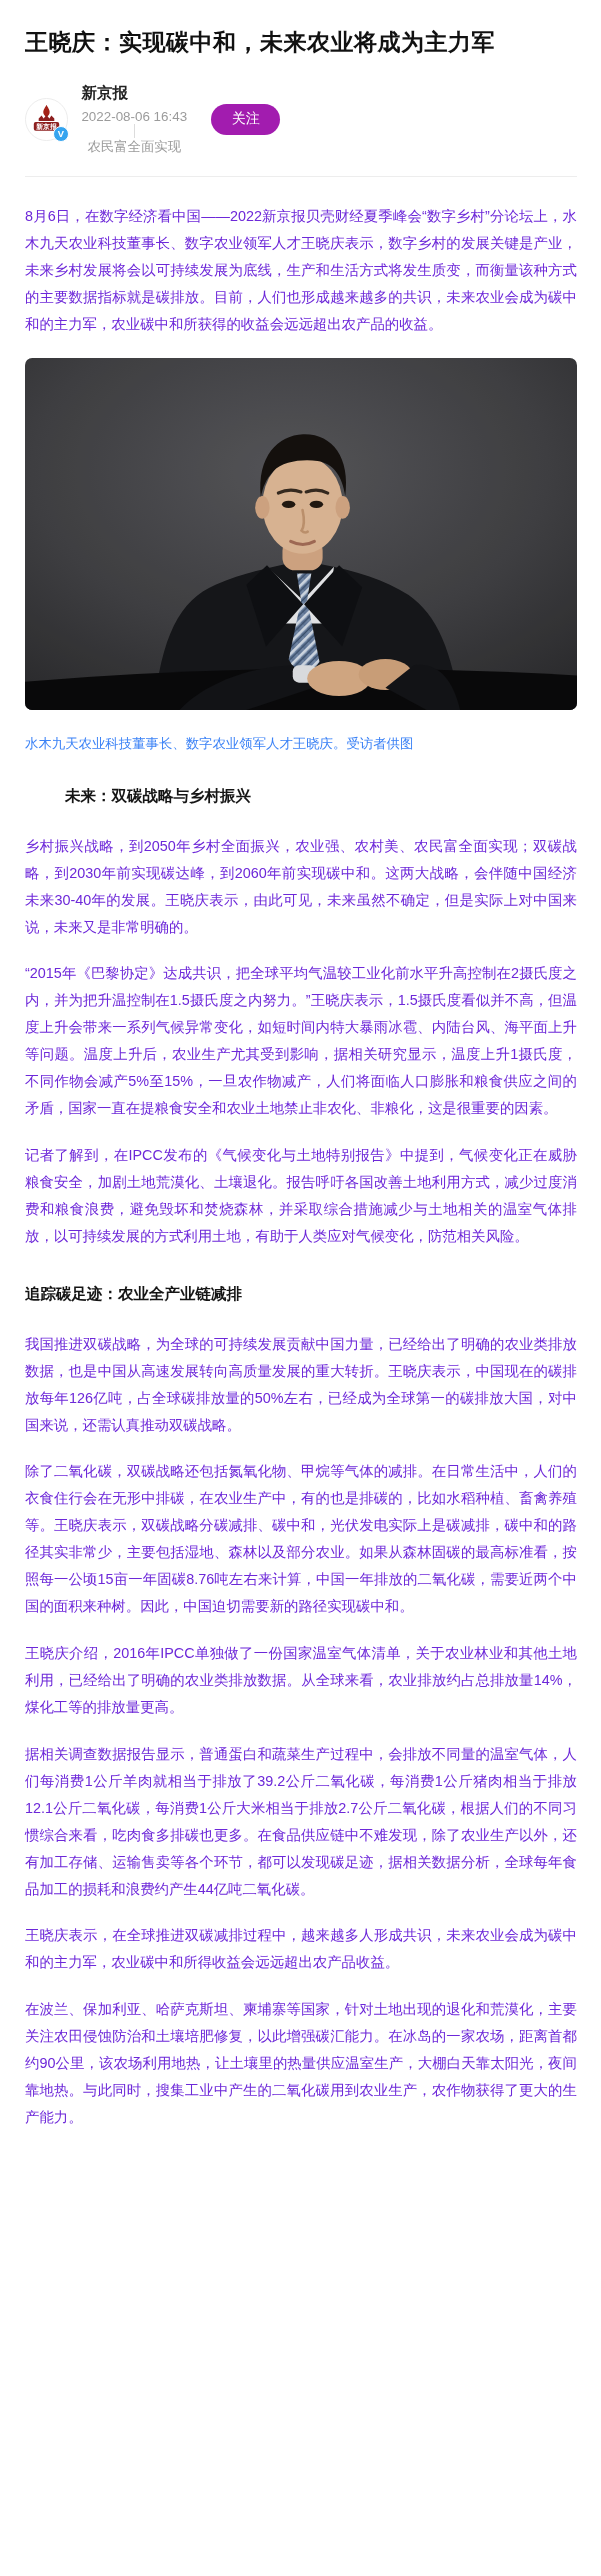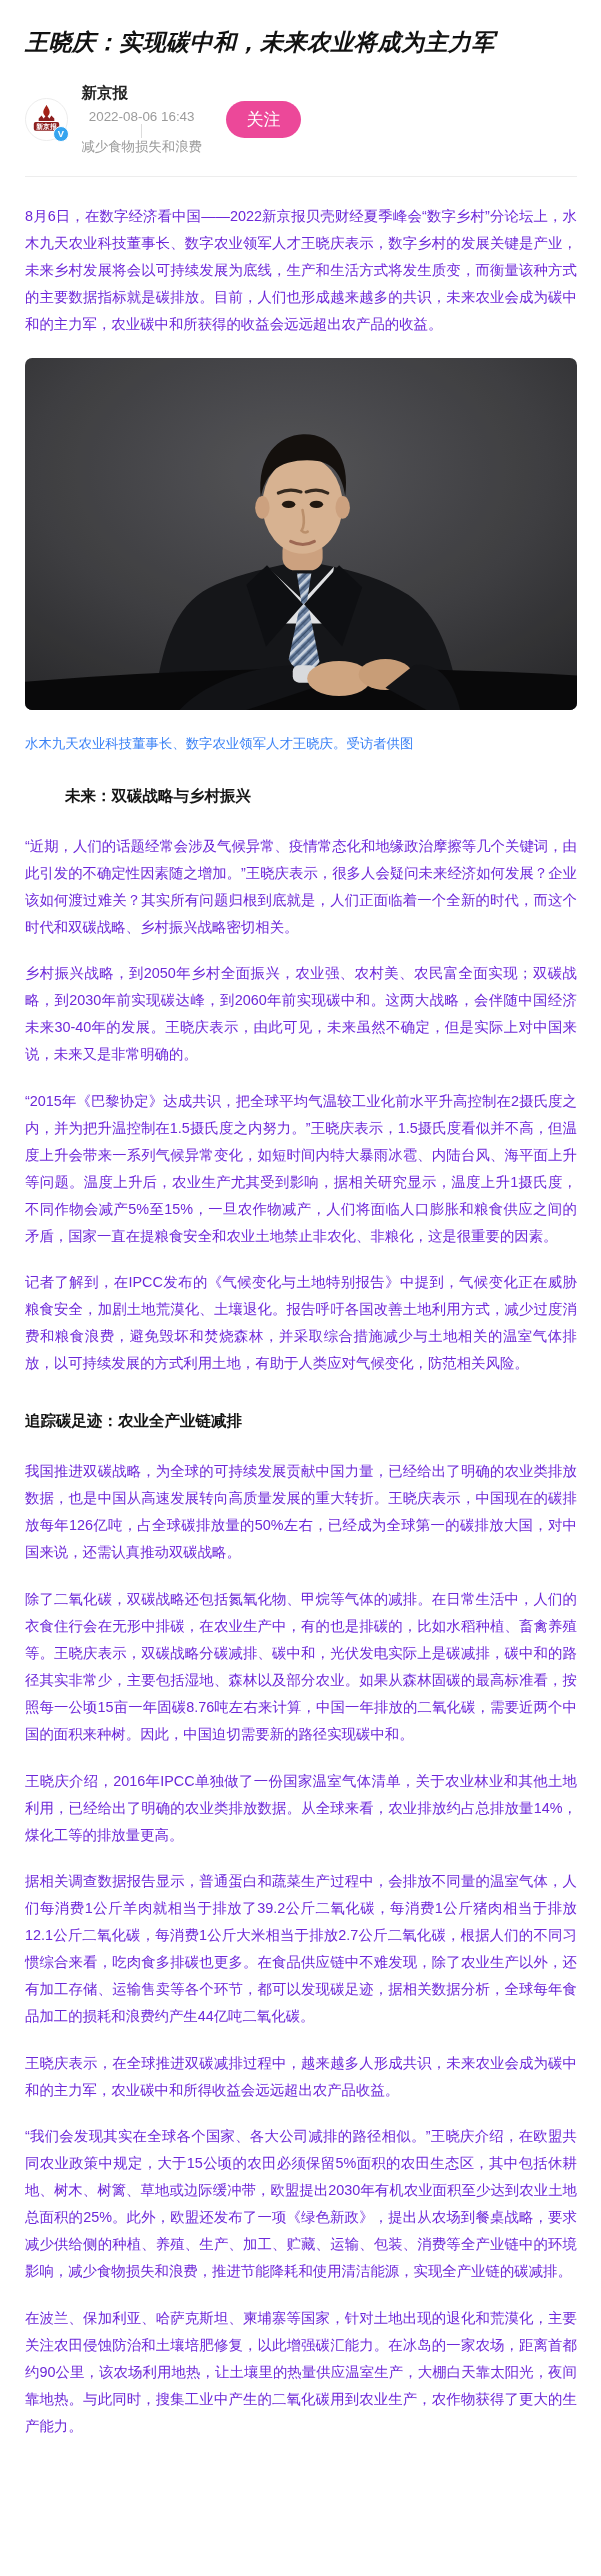--- a/index.html
+++ b/index.html
@@ -12,21 +12,20 @@
   }
   .container { padding: 17.5px 25px 36px; box-sizing: border-box; }
 
   .article-title {
     font-size: 23px;
     line-height: 41px;
     font-weight: 700;
     color: #111111;
     margin: 4.1px 0 20.6px;
     letter-spacing: 0.5px;
-    font-style: italic;
   }
 
   .author-row { display: flex; align-items: center; margin: 0 0 20.6px; }
   .avatar-wrap { position: relative; width: 43px; height: 43px; margin-right: 13.4px; flex: none; cursor: pointer; }
   .avatar-circle {
     width: 43px; height: 43px; border-radius: 50%;
     background: #ffffff; border: 0.5px solid #ececec; box-sizing: border-box;
     overflow: hidden; display: flex; flex-direction: column; align-items: center; justify-content: center;
   }
   .verified-badge {
@@ -34,22 +33,22 @@
     width: 14.4px; height: 14.4px; border-radius: 50%;
     background: #35a4ef; border: 1.5px solid #ffffff;
     color: #fff; font-size: 9.3px; line-height: 14.4px; text-align: center; font-weight: 700;
   }
   .author-info { display: flex; flex-direction: column; gap: 5.2px; }
   .author-name { font-size: 15.5px; font-weight: 700; color: #222; cursor: pointer; }
   .author-meta { display: flex; align-items: center; font-size: 13.4px; color: #9b9b9b; flex-direction: column; }
   .meta-divider { width: 0.5px; height: 13.4px; background: #dcdcdc; margin: 0 11.3px; }
   .follow-btn {
     margin-left: 24px;
-    background: #ec4899; color: #ffffff;
-    font-size: 17px; font-family: inherit;
+    background: #a21caf; color: #ffffff;
+    font-size: 14px; font-family: inherit;
     border: none; border-radius: 23px;
     padding: 6.7px 20.6px; cursor: pointer;
   }
 
   .header-divider { border: none; border-top: 1px solid #ededed; margin: 0 0 26px; }
 
   .body-text {
     font-size: 14.4px; line-height: 27px; color: #6d28d9;
     margin: 0 0 19.6px; text-align: justify;
   }
@@ -85,21 +84,21 @@
           <text x="42" y="61" text-anchor="middle" font-size="14" font-weight="bold" fill="#ffffff" font-family="Liberation Sans, sans-serif">新京报</text>
         </svg>
       </div>
       <div class="verified-badge">V</div>
     </div>
     <div class="author-info">
       <div class="author-name">新京报</div>
       <div class="author-meta">
         <span>2022-08-06 16:43</span>
         <span class="meta-divider"></span>
-        <span>减少食物损失和浪费</span>
+        <span>农民富全面实现</span>
       </div>
     </div>
     <button class="follow-btn">关注</button>
   </div>
 
   <hr class="header-divider">
 
   <div id="article-body">
       <p class="body-text">8月6日，在数字经济看中国——2022新京报贝壳财经夏季峰会“数字乡村”分论坛上，水木九天农业科技董事长、数字农业领军人才王晓庆表示，数字乡村的发展关键是产业，未来乡村发展将会以可持续发展为底线，生产和生活方式将发生质变，而衡量该种方式的主要数据指标就是碳排放。目前，人们也形成越来越多的共识，未来农业会成为碳中和的主力军，农业碳中和所获得的收益会远远超出农产品的收益。</p>
   <figure class="article-figure">
@@ -153,28 +152,26 @@
       <rect x="520" y="596" width="46" height="34" rx="12" fill="#e9ebee"></rect>
       <ellipse cx="610" cy="622" rx="62" ry="34" fill="#dfb28a"></ellipse>
       <ellipse cx="700" cy="614" rx="52" ry="30" fill="#d8a981"></ellipse>
       <path d="M845 683 C830 620 800 590 755 596 L700 640 L780 683 Z" fill="#141518"></path>
 
       <rect width="1072" height="683" fill="#000000" opacity="0.07"></rect>
     </svg>
   </figure>
 <div class="photo-caption">水木九天农业科技董事长、数字农业领军人才王晓庆。受访者供图</div>
       <h2 class="section-heading">未来：双碳战略与乡村振兴</h2>
-      <p class="body-text">“近期，人们的话题经常会涉及气候异常、疫情常态化和地缘政治摩擦等几个关键词，由此引发的不确定性因素随之增加。”王晓庆表示，很多人会疑问未来经济如何发展？企业该如何渡过难关？其实所有问题归根到底就是，人们正面临着一个全新的时代，而这个时代和双碳战略、乡村振兴战略密切相关。</p>
       <p class="body-text">乡村振兴战略，到2050年乡村全面振兴，农业强、农村美、农民富全面实现；双碳战略，到2030年前实现碳达峰，到2060年前实现碳中和。这两大战略，会伴随中国经济未来30-40年的发展。王晓庆表示，由此可见，未来虽然不确定，但是实际上对中国来说，未来又是非常明确的。</p>
       <p class="body-text">“2015年《巴黎协定》达成共识，把全球平均气温较工业化前水平升高控制在2摄氏度之内，并为把升温控制在1.5摄氏度之内努力。”王晓庆表示，1.5摄氏度看似并不高，但温度上升会带来一系列气候异常变化，如短时间内特大暴雨冰雹、内陆台风、海平面上升等问题。温度上升后，农业生产尤其受到影响，据相关研究显示，温度上升1摄氏度，不同作物会减产5%至15%，一旦农作物减产，人们将面临人口膨胀和粮食供应之间的矛盾，国家一直在提粮食安全和农业土地禁止非农化、非粮化，这是很重要的因素。</p>
       <p class="body-text">记者了解到，在IPCC发布的《气候变化与土地特别报告》中提到，气候变化正在威胁粮食安全，加剧土地荒漠化、土壤退化。报告呼吁各国改善土地利用方式，减少过度消费和粮食浪费，避免毁坏和焚烧森林，并采取综合措施减少与土地相关的温室气体排放，以可持续发展的方式利用土地，有助于人类应对气候变化，防范相关风险。</p>
       <h2 class="section-heading">追踪碳足迹：农业全产业链减排</h2>
       <p class="body-text">我国推进双碳战略，为全球的可持续发展贡献中国力量，已经给出了明确的农业类排放数据，也是中国从高速发展转向高质量发展的重大转折。王晓庆表示，中国现在的碳排放每年126亿吨，占全球碳排放量的50%左右，已经成为全球第一的碳排放大国，对中国来说，还需认真推动双碳战略。</p>
       <p class="body-text">除了二氧化碳，双碳战略还包括氮氧化物、甲烷等气体的减排。在日常生活中，人们的衣食住行会在无形中排碳，在农业生产中，有的也是排碳的，比如水稻种植、畜禽养殖等。王晓庆表示，双碳战略分碳减排、碳中和，光伏发电实际上是碳减排，碳中和的路径其实非常少，主要包括湿地、森林以及部分农业。如果从森林固碳的最高标准看，按照每一公顷15亩一年固碳8.76吨左右来计算，中国一年排放的二氧化碳，需要近两个中国的面积来种树。因此，中国迫切需要新的路径实现碳中和。</p>
       <p class="body-text">王晓庆介绍，2016年IPCC单独做了一份国家温室气体清单，关于农业林业和其他土地利用，已经给出了明确的农业类排放数据。从全球来看，农业排放约占总排放量14%，煤化工等的排放量更高。</p>
       <p class="body-text">据相关调查数据报告显示，普通蛋白和蔬菜生产过程中，会排放不同量的温室气体，人们每消费1公斤羊肉就相当于排放了39.2公斤二氧化碳，每消费1公斤猪肉相当于排放12.1公斤二氧化碳，每消费1公斤大米相当于排放2.7公斤二氧化碳，根据人们的不同习惯综合来看，吃肉食多排碳也更多。在食品供应链中不难发现，除了农业生产以外，还有加工存储、运输售卖等各个环节，都可以发现碳足迹，据相关数据分析，全球每年食品加工的损耗和浪费约产生44亿吨二氧化碳。</p>
       <p class="body-text">王晓庆表示，在全球推进双碳减排过程中，越来越多人形成共识，未来农业会成为碳中和的主力军，农业碳中和所得收益会远远超出农产品收益。</p>
-      <p class="body-text">“我们会发现其实在全球各个国家、各大公司减排的路径相似。”王晓庆介绍，在欧盟共同农业政策中规定，大于15公顷的农田必须保留5%面积的农田生态区，其中包括休耕地、树木、树篱、草地或边际缓冲带，欧盟提出2030年有机农业面积至少达到农业土地总面积的25%。此外，欧盟还发布了一项《绿色新政》，提出从农场到餐桌战略，要求减少供给侧的种植、养殖、生产、加工、贮藏、运输、包装、消费等全产业链中的环境影响，减少食物损失和浪费，推进节能降耗和使用清洁能源，实现全产业链的碳减排。</p>
       <p class="body-text">在波兰、保加利亚、哈萨克斯坦、柬埔寨等国家，针对土地出现的退化和荒漠化，主要关注农田侵蚀防治和土壤培肥修复，以此增强碳汇能力。在冰岛的一家农场，距离首都约90公里，该农场利用地热，让土壤里的热量供应温室生产，大棚白天靠太阳光，夜间靠地热。与此同时，搜集工业中产生的二氧化碳用到农业生产，农作物获得了更大的生产能力。</p>
     </div>
 
 </div>
 
 
 </body></html>

